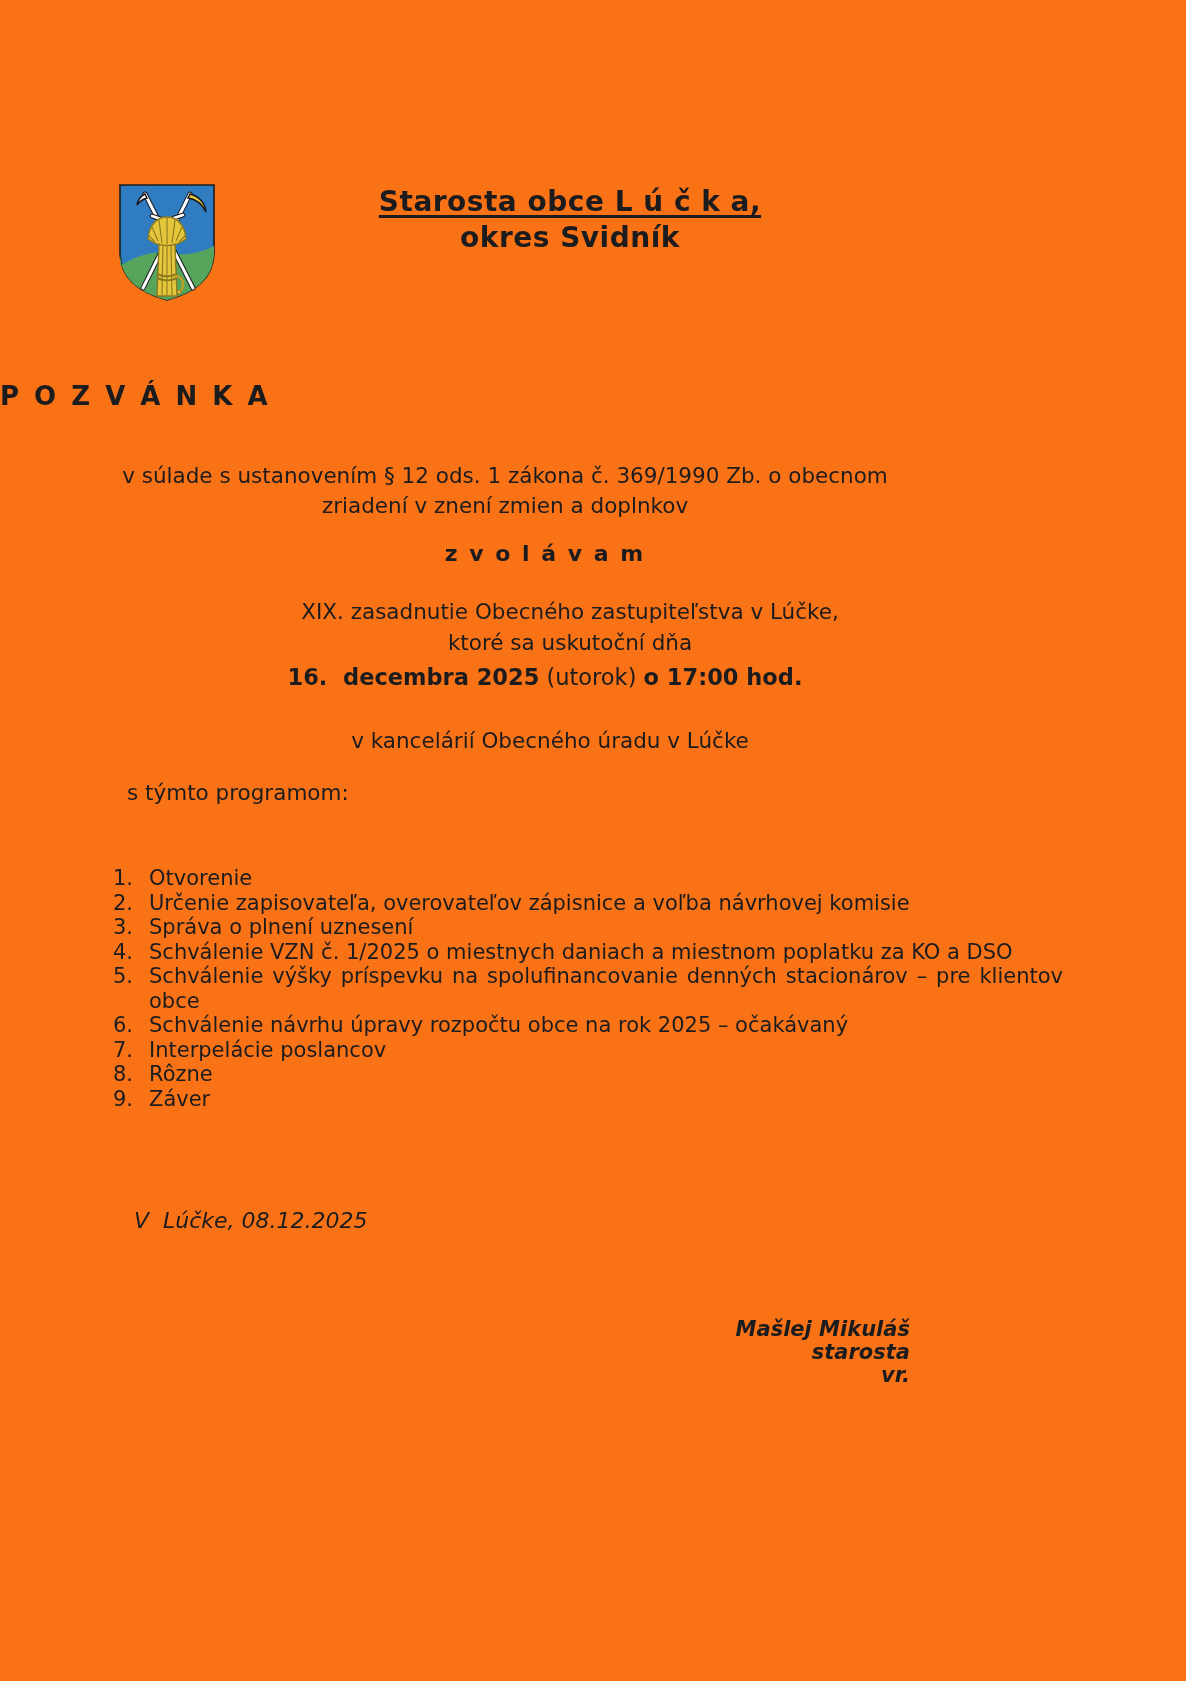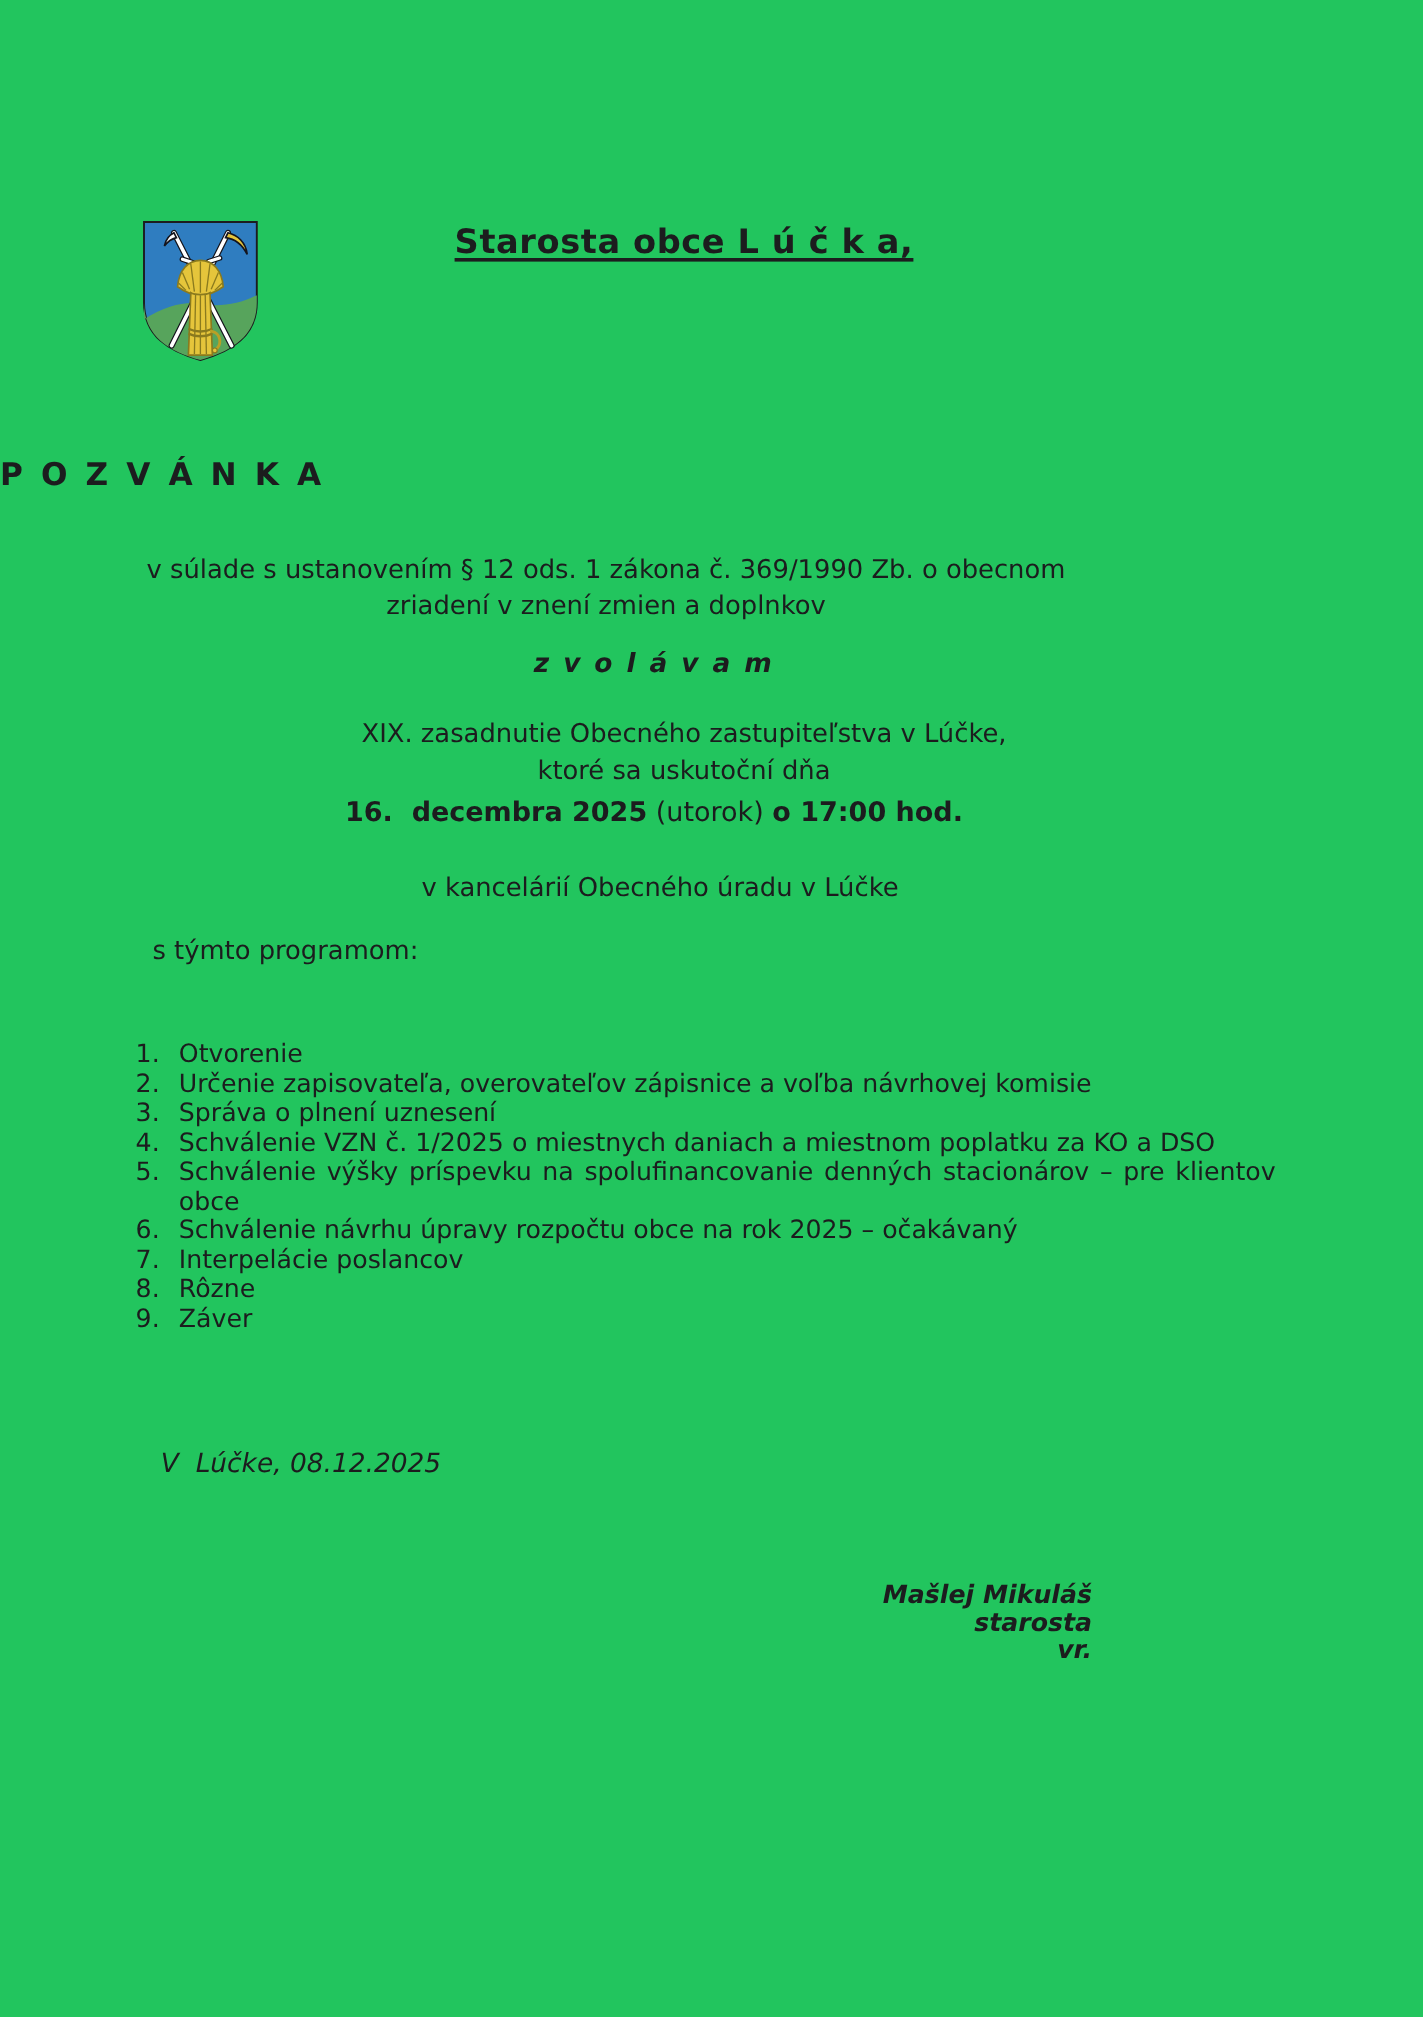--- a/index.html
+++ b/index.html
@@ -1,21 +1,21 @@
 <!DOCTYPE html>
 <html lang="sk"><head>
 <meta charset="utf-8">
 <style>
   * { margin:0; padding:0; box-sizing:border-box; }
   html,body { background:#e8e8e8; }
   .page {
     position:relative;
     width:1186px; height:1681px;
     margin:0 auto;
-    background:#22c55e;
+    background:#f97316;
     color:#1c1c1e;
     font-family:"DejaVu Sans","Liberation Sans",sans-serif;
     overflow:hidden;
   }
   
   .coa { position:absolute; left:117px; top:182px; width:100px; height:121px; }
   
   .doc-header {
     position:absolute; top:184px; left:0; width:1140px;
     text-align:center; font-weight:bold; line-height:36px;
@@ -35,21 +35,20 @@
   
   .intro {
     position:absolute; top:461px; left:0; width:1010px;
     text-align:center; font-size:21.5px; line-height:30px;
   }
   
   .convene {
     position:absolute; top:541px; left:0; width:1090px;
     text-align:center; font-weight:bold; font-size:22px; letter-spacing:2px;
     white-space:pre;
-    font-style:italic;
   }
   
   .session {
     position:absolute; top:596px; left:0; width:1096px;
     text-align:center; font-size:21.5px; line-height:31px;padding-left:44px;
   }
   
   .datetime {
     position:absolute; top:664px; left:0; width:1090px;
     text-align:center; font-size:22.5px; white-space:pre;
@@ -139,20 +138,21 @@
 
     <path d="M40,92 C46,95 54,95 60,92" stroke="#8a7a1e" stroke-width="2" fill="none"></path>
     <path d="M40,96 C46,99 54,99 60,96" stroke="#8a7a1e" stroke-width="2" fill="none"></path>
 
     <path d="M59,94 C68,96 68,106 62,110" stroke="#b99f26" stroke-width="2.4" fill="none" stroke-linecap="round"></path>
     <circle cx="62" cy="110" r="2" fill="#e5c53b" stroke="#8a7a1e" stroke-width="1"></circle>
   </svg>
 
   <div class="doc-header">
     <div class="muni">Starosta obce L ú č k a,</div>
+    <div class="dist">okres Svidník</div>
   </div>
 
   <div class="doc-title">P O Z V Á N K A</div>
 
   <div class="intro">
     <div>v súlade s ustanovením § 12 ods. 1 zákona č. 369/1990 Zb. o obecnom</div>
     <div>zriadení v znení zmien a doplnkov</div>
   </div>
 
   <div class="convene">z v o l á v a m</div>

